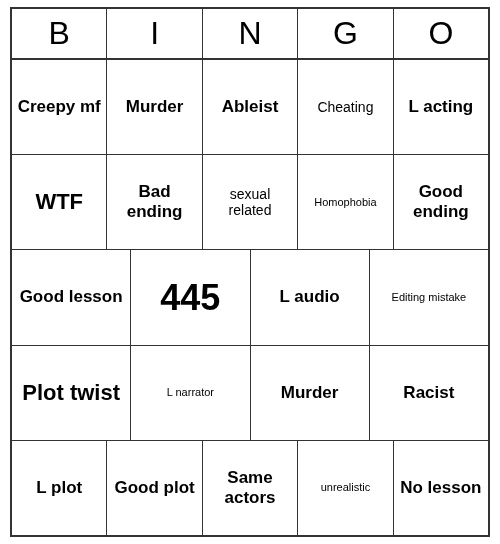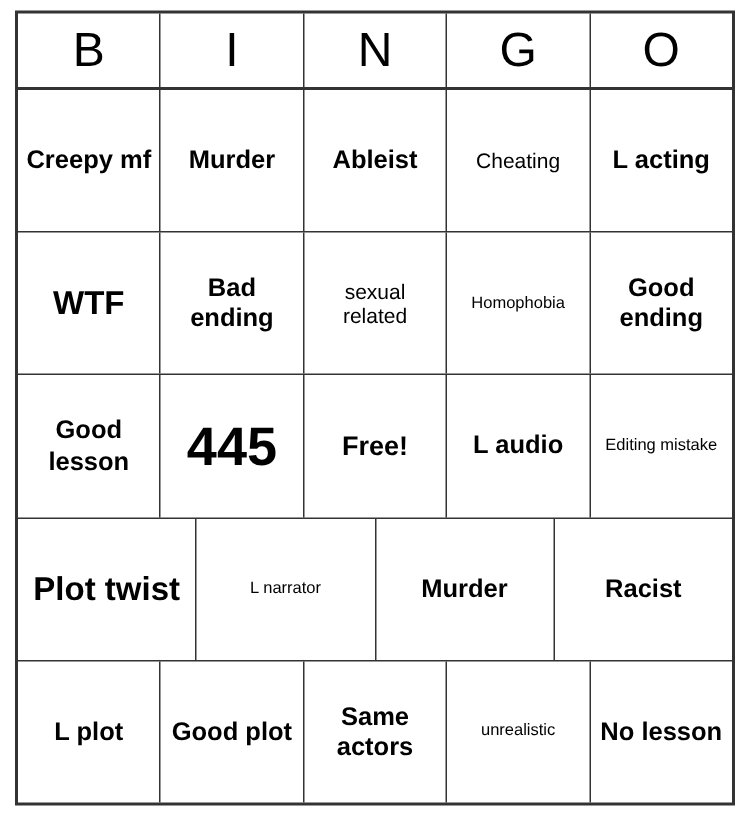--- a/index.html
+++ b/index.html
@@ -122,21 +122,20 @@
       <div class="bingo-row">
         <div class="bingo-cell large">WTF</div>
         <div class="bingo-cell medium">Bad ending</div>
         <div class="bingo-cell">sexual related</div>
         <div class="bingo-cell small">Homophobia</div>
         <div class="bingo-cell medium">Good ending</div>
       </div>
       <div class="bingo-row">
         <div class="bingo-cell medium">Good lesson</div>
         <div class="bingo-cell number">445</div>
-        <div class="bingo-cell free">Free!</div>
         <div class="bingo-cell medium">L audio</div>
         <div class="bingo-cell small">Editing mistake</div>
       </div>
       <div class="bingo-row">
         <div class="bingo-cell large">Plot twist</div>
         <div class="bingo-cell small">L narrator</div>
         <div class="bingo-cell medium">Murder</div>
         <div class="bingo-cell medium">Racist</div>
       </div>
       <div class="bingo-row">

